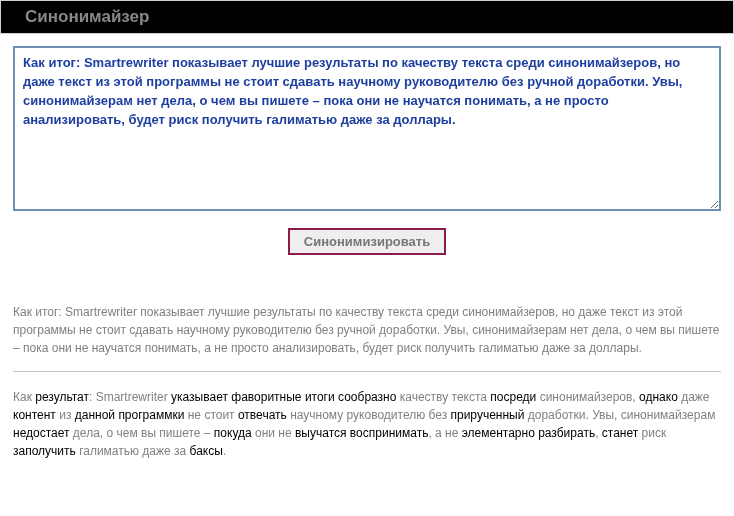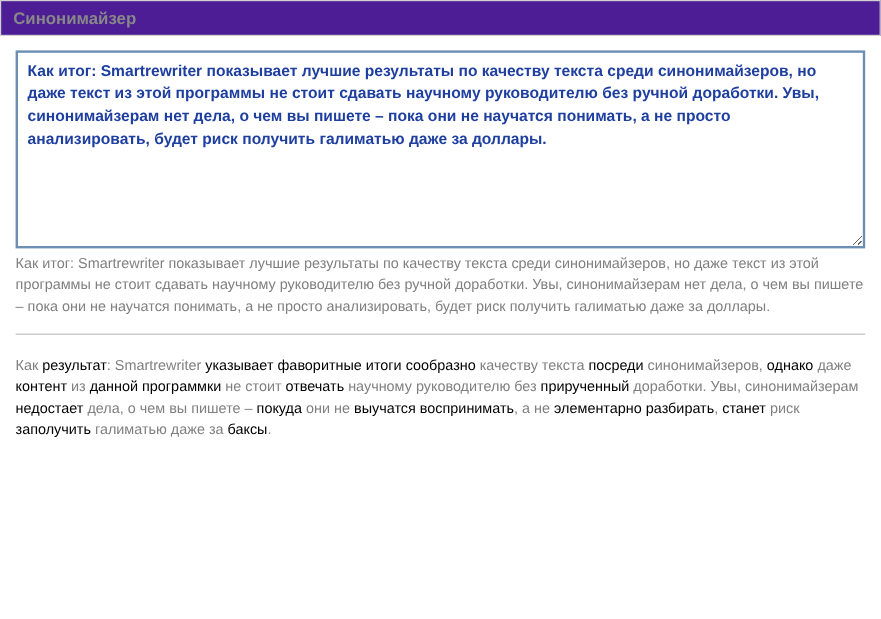--- a/index.html
+++ b/index.html
@@ -3,24 +3,24 @@
   <meta charset="utf-8">
   <style>
     * { box-sizing: border-box; margin: 0; padding: 0; }
     body {
       font-family: Verdana, Tahoma, Arial, sans-serif;
       font-size: 12px;
       background: #ffffff;
       width: 734px;
     }
     .title-bar {
-      background: #4c1d95;
-      padding: 6px 10px;
+      background: #000000;
+      padding: 6px 24px;
       color: #888888;
-      font-size: 14px;
+      font-size: 17px;
       font-weight: bold;
       border: 1px solid #d0d0d0;
     }
     .content {
       padding: 12px 13px 8px 13px;
     }
     .input-area {
       width: 100%;
       height: 165px;
       border: 2px solid #6d8fb3;
@@ -71,20 +71,23 @@
 <body>
 
 <div class="title-bar">
   <span>Синонимайзер</span>
 </div>
 
 <div class="content">
 
   <textarea class="input-area" style="">Как итог: Smartrewriter показывает лучшие результаты по качеству текста среди синонимайзеров, но даже текст из этой программы не стоит сдавать научному руководителю без ручной доработки. Увы, синонимайзерам нет дела, о чем вы пишете – пока они не научатся понимать, а не просто анализировать, будет риск получить галиматью даже за доллары.</textarea>
 
+  <div class="button-row">
+    <button class="action-button">Синонимизировать</button>
+  </div>
 
   <div class="result-block">Как итог: Smartrewriter показывает лучшие результаты по качеству текста среди синонимайзеров, но даже текст из этой программы не стоит сдавать научному руководителю без ручной доработки. Увы, синонимайзерам нет дела, о чем вы пишете – пока они не научатся понимать, а не просто анализировать, будет риск получить галиматью даже за доллары.</div>
 
   <hr class="divider">
 
   <div class="rewritten-block" id="rewritten"><span>Как </span><span class="hl">результат</span><span>: Smartrewriter </span><span class="hl">указывает</span><span> </span><span class="hl">фаворитные</span><span> </span><span class="hl">итоги</span><span> </span><span class="hl">сообразно</span><span> качеству текста </span><span class="hl">посреди</span><span> синонимайзеров, </span><span class="hl">однако</span><span> даже </span><span class="hl">контент</span><span> из </span><span class="hl">данной</span><span> </span><span class="hl">программки</span><span> не стоит </span><span class="hl">отвечать</span><span> научному руководителю без </span><span class="hl">прирученный</span><span> доработки. Увы, синонимайзерам </span><span class="hl">недостает</span><span> дела, о чем вы пишете – </span><span class="hl">покуда</span><span> они не </span><span class="hl">выучатся</span><span> </span><span class="hl">воспринимать</span><span>, а не </span><span class="hl">элементарно</span><span> </span><span class="hl">разбирать</span><span>, </span><span class="hl">станет</span><span> риск </span><span class="hl">заполучить</span><span> галиматью даже за </span><span class="hl">баксы</span><span>.</span></div>
 
 </div>
 
 </body></html>

